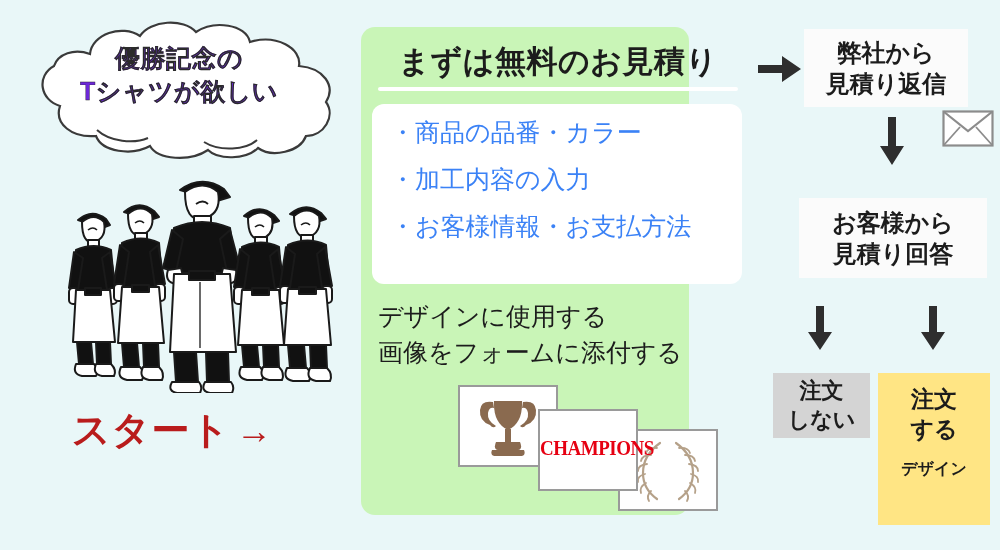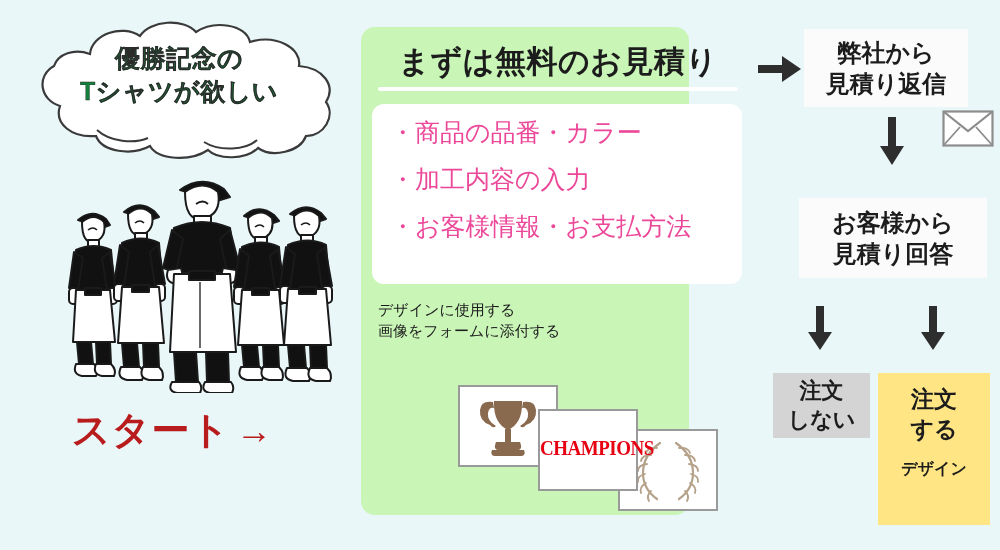--- a/index.html
+++ b/index.html
@@ -31,21 +31,21 @@
   }
   .thought-cloud svg { display: block; width: 322px; height: 145px; }
   .cloud-text {
     position: absolute;
     left: 0; top: 24px;
     width: 322px;
     text-align: center;
     font-weight: bold;
     font-size: 25px;
     line-height: 1.32;
-    color: #15803d;
+    color: #6d28d9;
     letter-spacing: 0.5px;
     -webkit-text-stroke: 0.4px #2b2b2b;
   }
 
   .players {
     position: absolute;
     left: 52px; top: 178px;
     width: 300px; height: 215px;
   }
   .players svg { display: block; }
@@ -94,31 +94,31 @@
     background: #ffffff;
     border-radius: 12px;
   }
   .bullet-list {
     position: absolute;
     left: 18px; top: 16px;
     width: 340px;
   }
   .bullet-item {
     font-size: 25px;
-    color: #ec4899;
+    color: #3b82f6;
     line-height: 1.0;
     margin-bottom: 22px;
     white-space: nowrap;
     font-family: Liberation Serif, serif;
   }
   .attach-note {
     position: absolute;
     left: 17px; top: 272px;
     width: 370px;
-    font-size: 15px;
+    font-size: 25px;
     color: #1c1c1c;
     line-height: 1.42;
   }
 
   .photo-strip {
     position: absolute;
     left: 0; top: 355px;
     width: 394px; height: 135px;
   }
   .photo {

